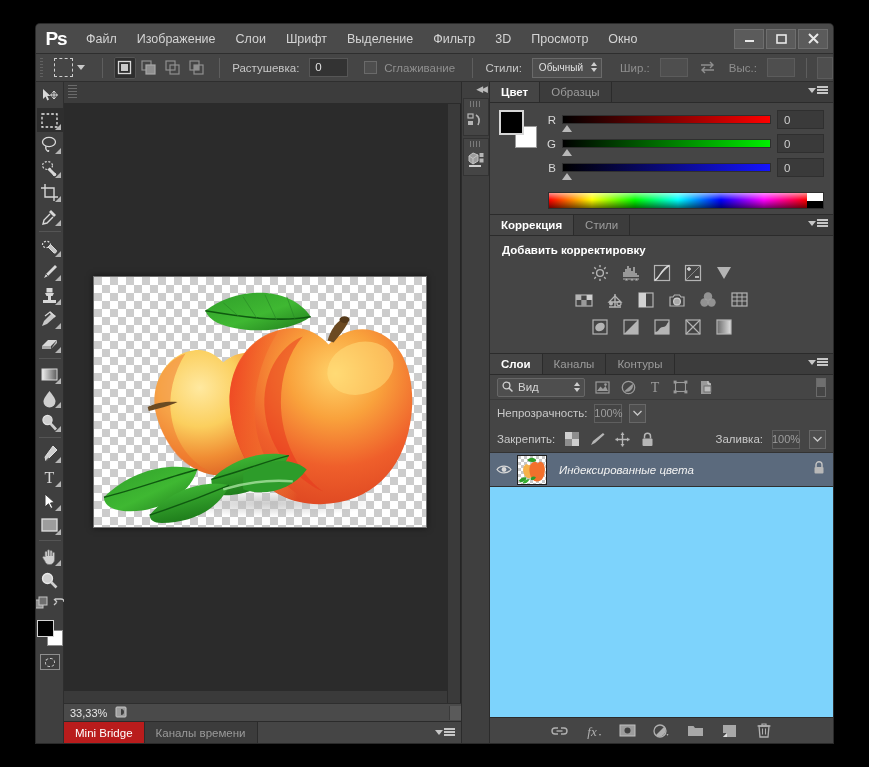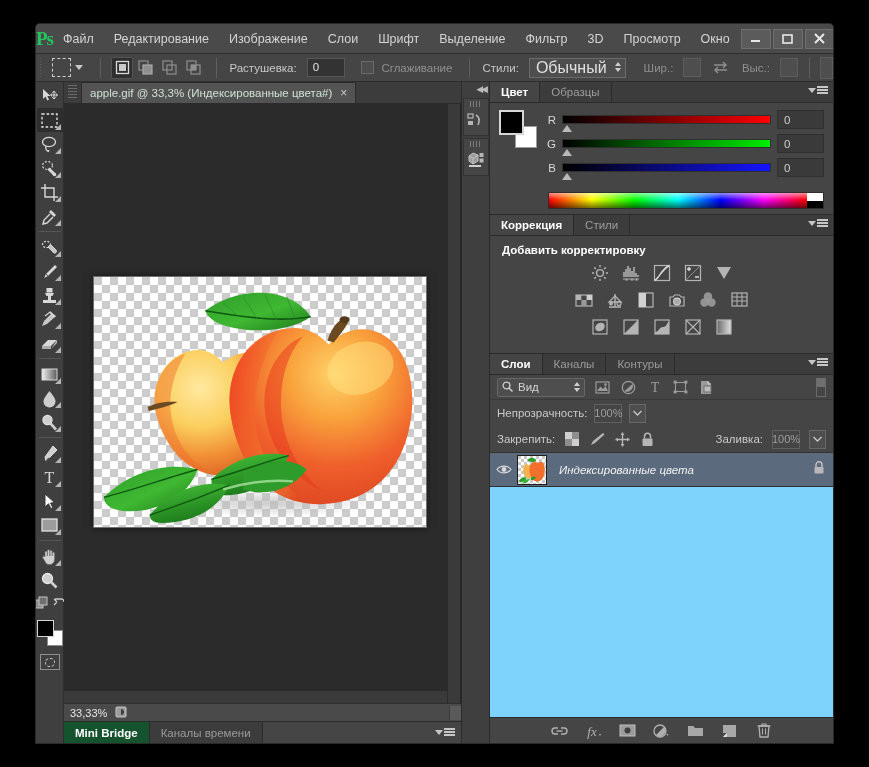--- a/index.html
+++ b/index.html
@@ -13,22 +13,22 @@
     box-shadow:0 0 0 1px #2a2a2a;
   }
 
   
   .titlebar{
     height:30px; background:#4a4a4a; display:flex; align-items:center;
     border-bottom:1px solid #2e2e2e; position:relative;
   }
   .ps-logo{
     width:40px; height:30px; display:flex; align-items:center; justify-content:center;
-    color:#22c55e; font-size:19px; font-weight:bold; letter-spacing:-1px;
-    font-family:Liberation Serif, serif;
+    color:#ffffff; font-size:19px; font-weight:bold; letter-spacing:-1px;
+    font-family:Liberation Sans, sans-serif;
   }
   .menubar{ display:flex; align-items:center; height:30px; flex:1; }
   .menu-item{
     padding:0 10px; height:30px; line-height:30px; color:#d4d4d4; font-size:12.5px;
     white-space:nowrap; cursor:default;
   }
   .winbtns{ display:flex; align-items:center; margin-right:4px; }
   .winbtn{
     width:30px; height:20px; margin:0 1px; background:#5b5b5b;
     border:1px solid #6e6e6e; display:flex; align-items:center; justify-content:center;
@@ -68,21 +68,21 @@
   .opt-input{
     background:#333; border:1px solid #565656; height:19px; color:#e0e0e0;
     font-size:11.5px; padding:0 5px; line-height:17px;
   }
   .opt-input.empty{ background:#4e4e4e; border-color:#5c5c5c; }
   .opt-check{
     width:13px;height:13px;background:#4e4e4e;border:1px solid #6a6a6a;margin-right:5px;
   }
   .opt-select{
     background:#4e4e4e; border:1px solid #6a6a6a; height:20px; color:#e0e0e0;
-    font-size:16px; padding:0 18px 0 6px; line-height:18px; position:relative;
+    font-size:10px; padding:0 18px 0 6px; line-height:18px; position:relative;
     display:flex; align-items:center;
   }
   .spin{
     position:absolute; right:4px; top:3px; display:flex; flex-direction:column; gap:2px;
   }
   .spin i{ display:block; width:0;height:0;border-left:3px solid transparent;border-right:3px solid transparent; }
   .spin i.up{ border-bottom:4px solid #cfcfcf; }
   .spin i.dn{ border-top:4px solid #cfcfcf; }
   .swapico{ color:#8f8f8f; font-size:14px; margin:0 8px; }
 
@@ -157,21 +157,21 @@
   .st-grip{ width:12px;height:14px;background:#5a5a5a;border-left:1px solid #3a3a3a; }
 
   .bottomtabs{
     height:22px; background:#3c3c3c; display:flex; align-items:stretch;
     border-top:1px solid #2b2b2b;
   }
   .btab{
     display:flex; align-items:center; padding:0 11px; font-size:11.5px;
     border-right:1px solid #2b2b2b; white-space:nowrap;
   }
-  .btab.active{ background:#14532d; color:#ffffff; font-weight:bold; }
+  .btab.active{ background:#b91c1c; color:#ffffff; font-weight:normal; }
   .btab.inactive{ color:#9a9a9a; }
   .btab-rest{ flex:1; background:#454545; display:flex; align-items:center; justify-content:flex-end; padding-right:6px;}
 
   
   .icondock{
     width:28px; background:#3f3f3f; border-left:1px solid #2b2b2b;
     display:flex; flex-direction:column; align-items:center;
   }
   .icondock .dockhdr{
     width:100%; height:14px; display:flex; align-items:center; justify-content:flex-end;
@@ -305,21 +305,20 @@
 </style>
 </head>
 <body>
 
 <div id="app">
 
   <div class="titlebar">
     <div class="ps-logo">Ps</div>
     <div class="menubar">
       <div class="menu-item">Файл</div>
-      <div class="menu-item">Редактирование</div>
       <div class="menu-item">Изображение</div>
       <div class="menu-item">Слои</div>
       <div class="menu-item">Шрифт</div>
       <div class="menu-item">Выделение</div>
       <div class="menu-item">Фильтр</div>
       <div class="menu-item">3D</div>
       <div class="menu-item">Просмотр</div>
       <div class="menu-item">Окно</div>
     </div>
     <div class="winbtns">
@@ -577,24 +576,20 @@
         <div class="fg"></div>
       </div>
       <div class="qmask">
         <div class="circ"></div>
       </div>
     </div>
 
     <div class="docarea">
       <div class="tabstrip">
         <div class="grip2"></div>
-        <div class="doctab">
-          <span class="tabtitle">apple.gif @ 33,3% (Индексированные цвета#)</span>
-          <span class="tabx">×</span>
-        </div>
       </div>
 
       <div class="canvaswrap">
         <div class="canvas">
           <svg width="100%" height="100%" viewBox="0 0 334 252" preserveAspectRatio="none">
             <defs>
               <radialGradient id="ap2" cx="0.34" cy="0.3" r="0.78">
                 <stop offset="0" stop-color="#ffe9a0"></stop>
                 <stop offset="0.4" stop-color="#fbcf5e"></stop>
                 <stop offset="0.72" stop-color="#f08c33"></stop>

